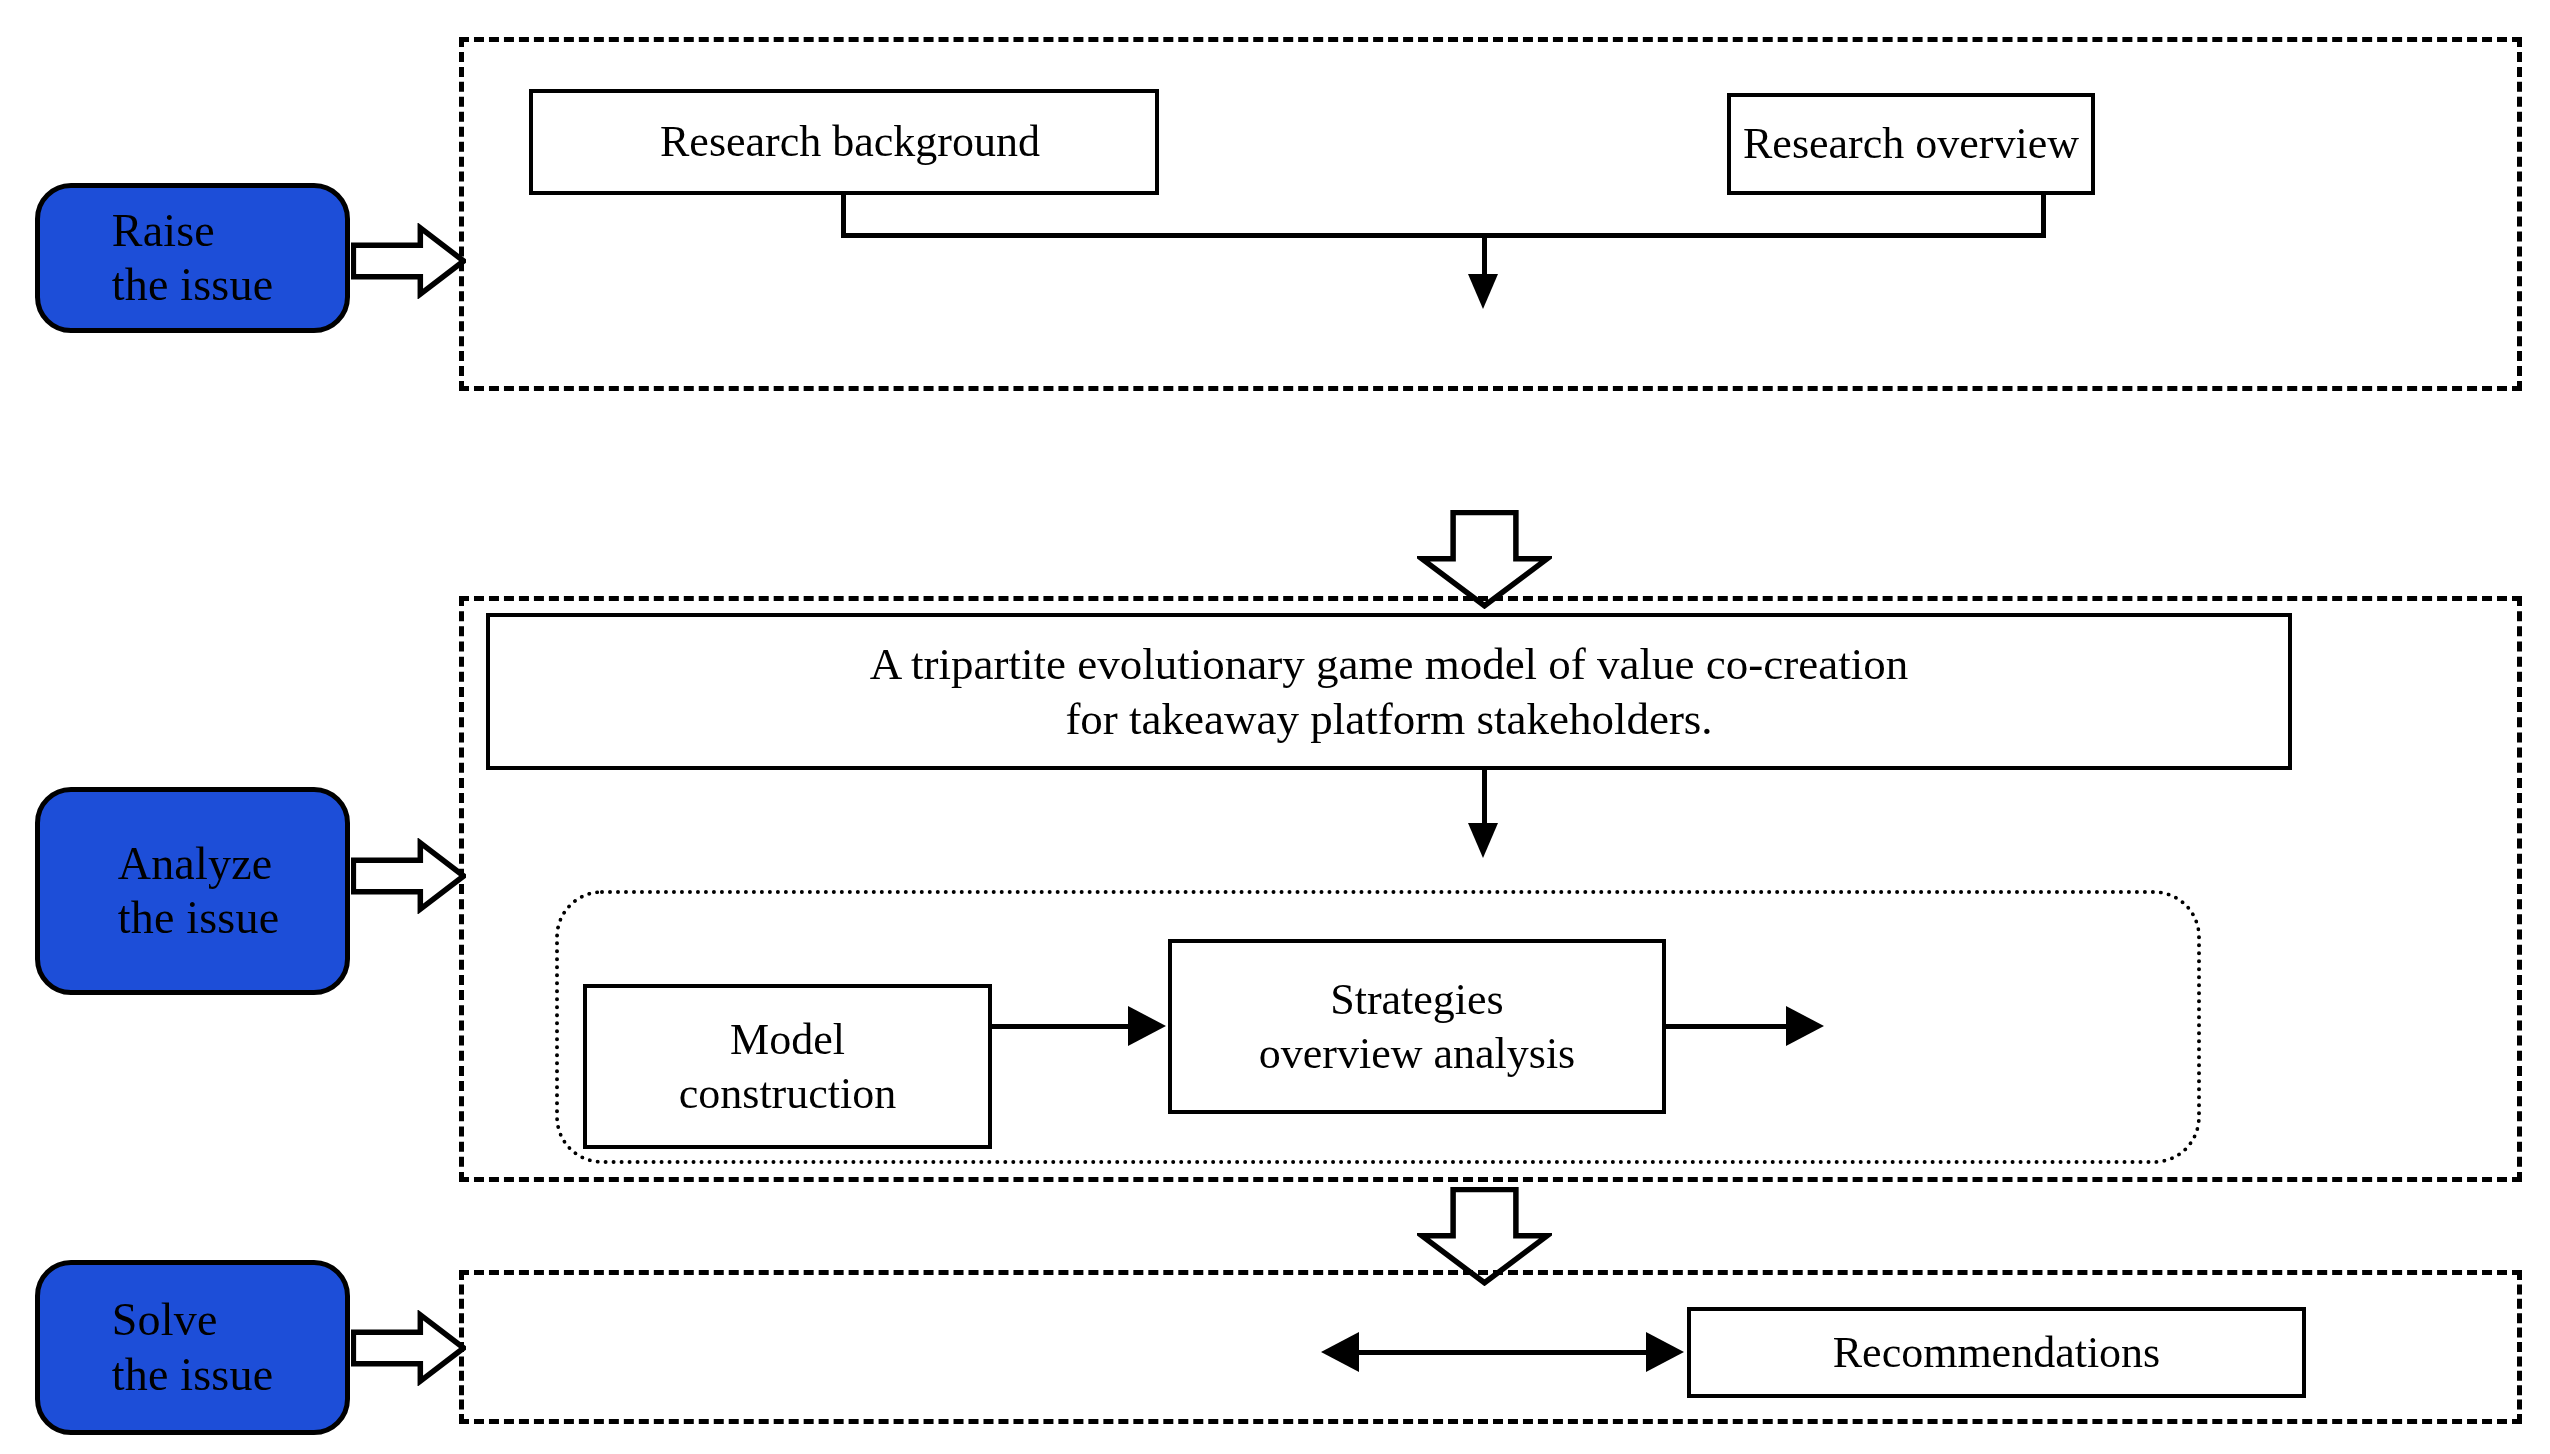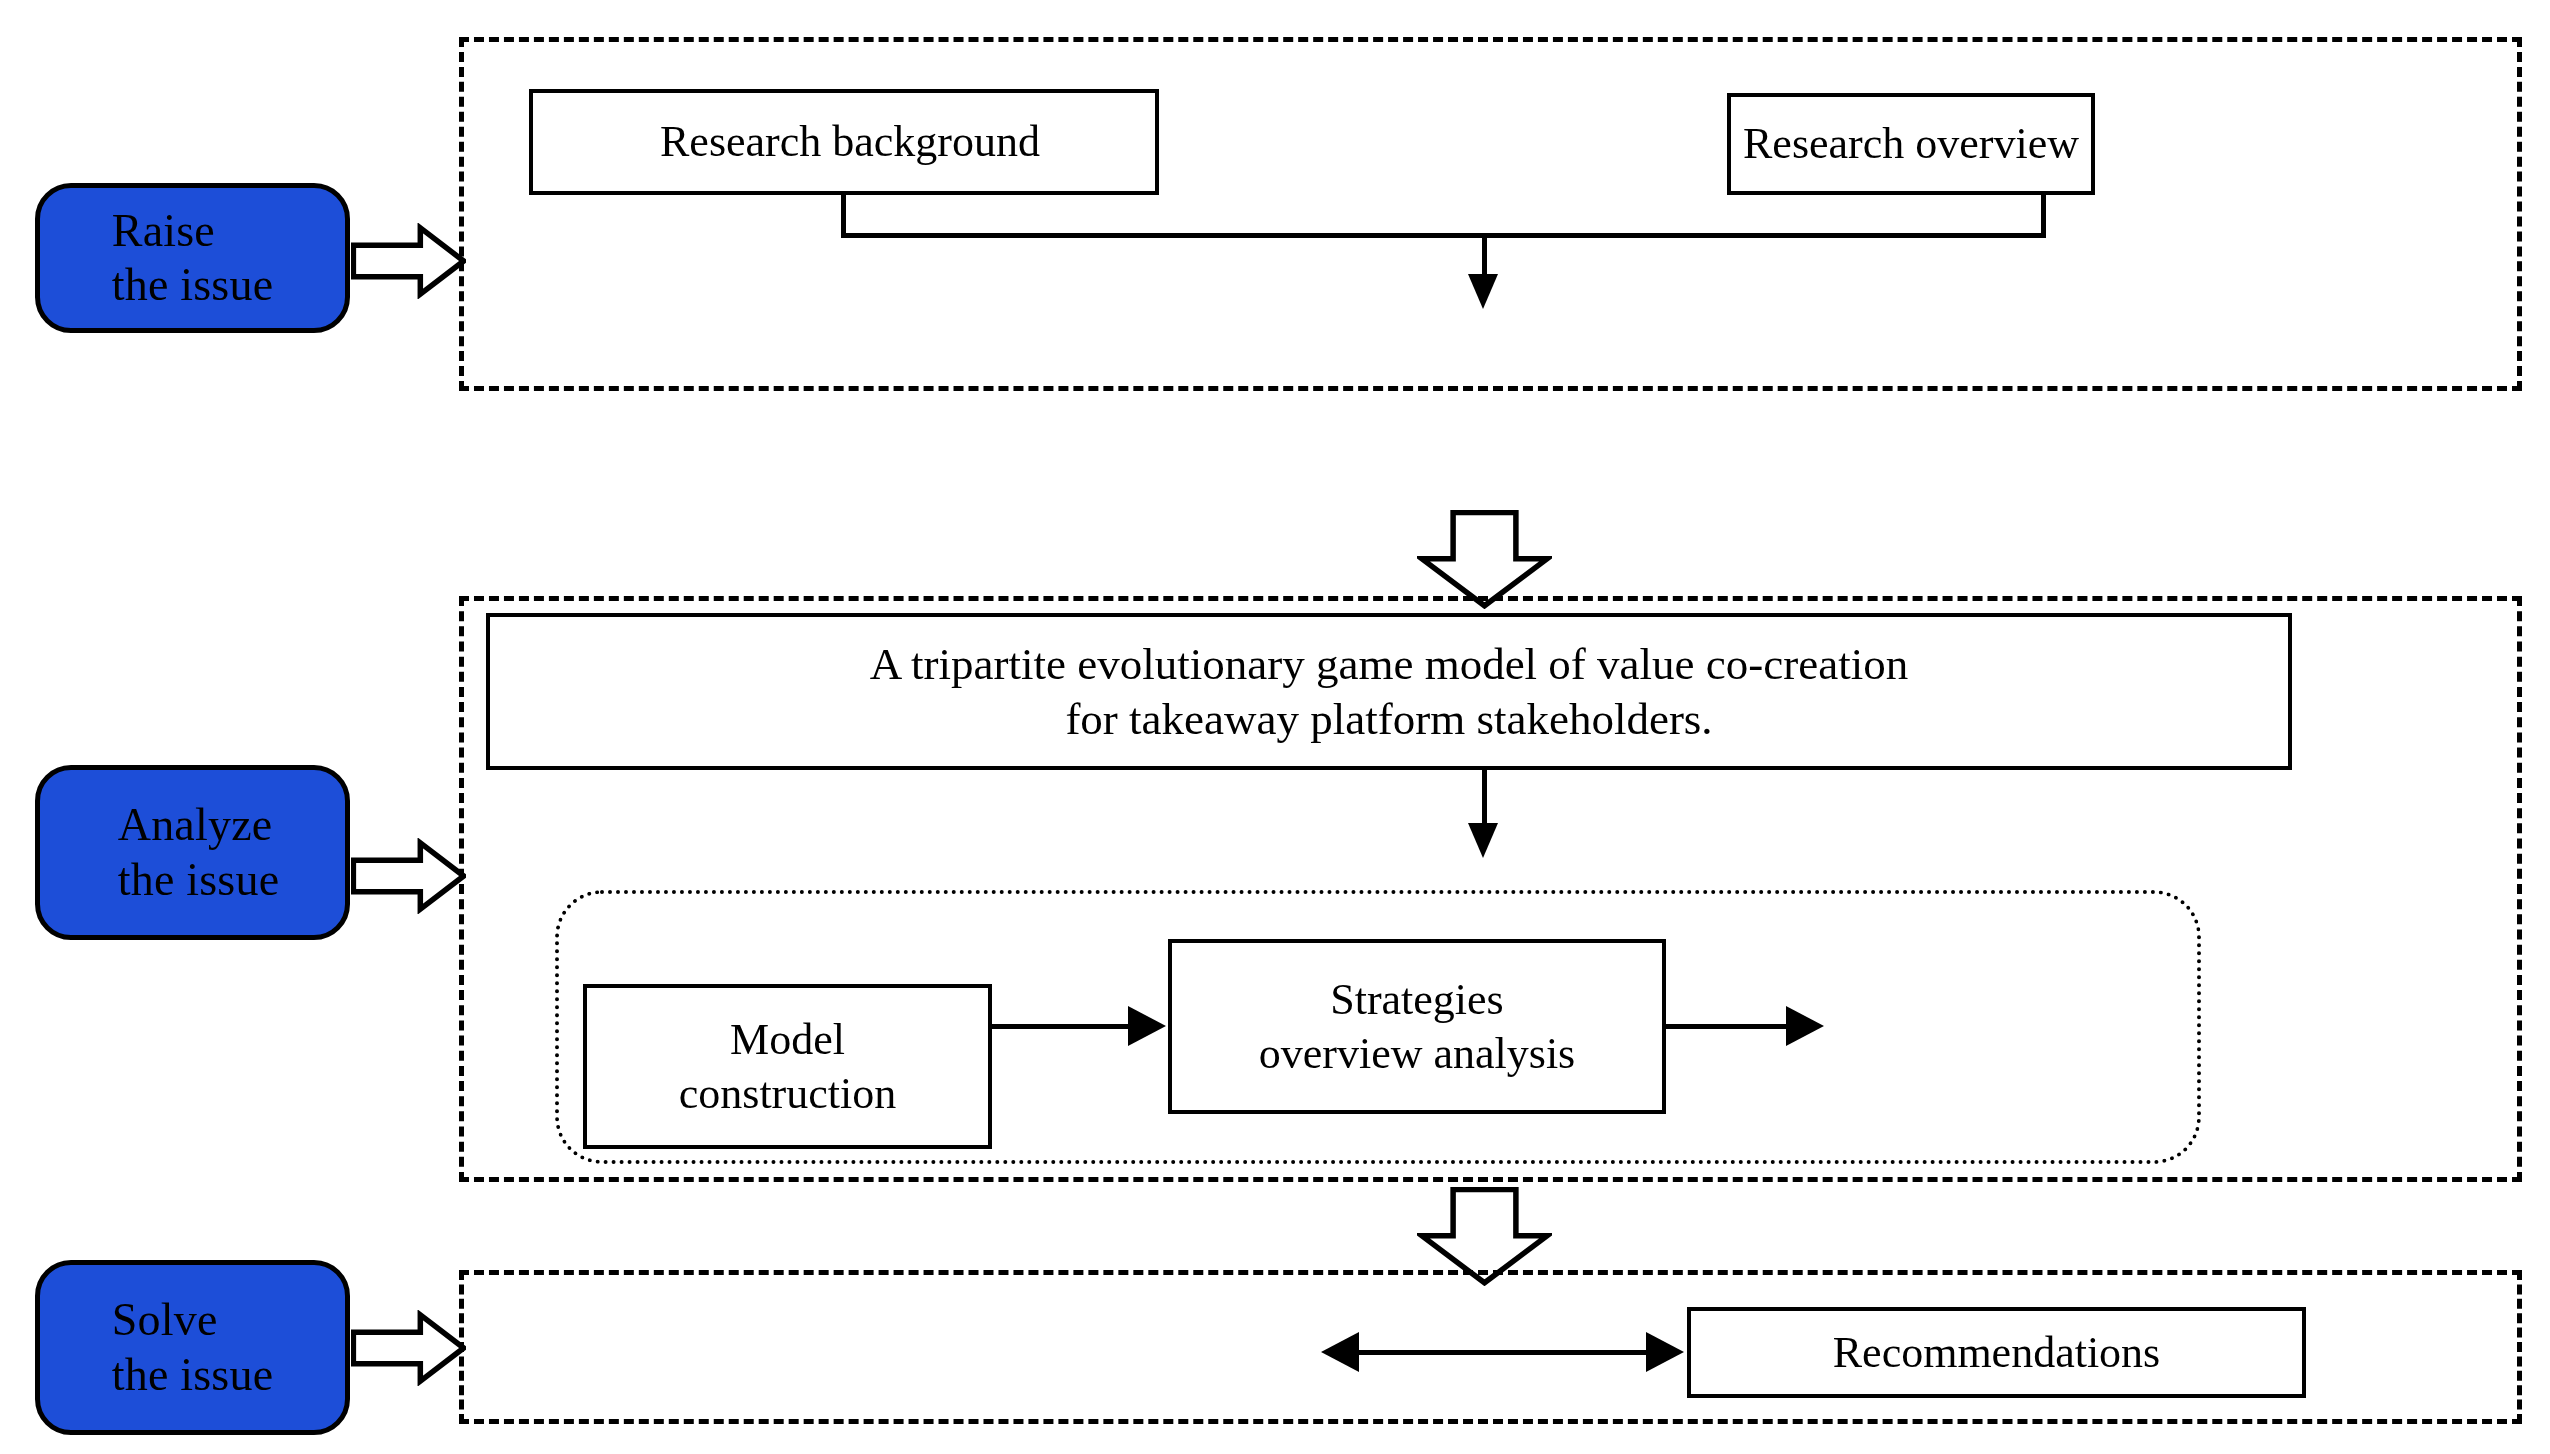--- a/index.html
+++ b/index.html
@@ -144,21 +144,21 @@
   <div class="vline" style="left:1482px; top:233px; height:47px;"></div>
   <div class="arrow-down-head" style="left:1468px; top:274px;"></div>
 
 
   <div class="block-arrow" style="left:1417px; top:510px; width:135px; height:99px;">
     <svg width="135" height="99" viewBox="0 0 172 126">
       <polygon points="46,3 126,3 126,62 166,62 86,122 6,62 46,62" fill="#ffffff" stroke="#000000" stroke-width="7" stroke-linejoin="miter"></polygon>
     </svg>
   </div>
 
-  <div class="phase-pill" style="left:35px; top:765px; width:315px; height:175px;padding-left:12px;">
+  <div class="phase-pill" style="left:35px; top:787px; width:315px; height:208px;padding-left:12px;">
     <span class="pill-label">Analyze
 the issue</span>
   </div>
 
   <div class="block-arrow" style="left:351px; top:838px; width:115px; height:76px;">
     <svg width="115" height="76" viewBox="0 0 146 96">
       <polygon points="3,28 88,28 88,6 143,48 88,90 88,68 3,68" fill="#ffffff" stroke="#000000" stroke-width="7" stroke-linejoin="miter"></polygon>
     </svg>
   </div>
 

